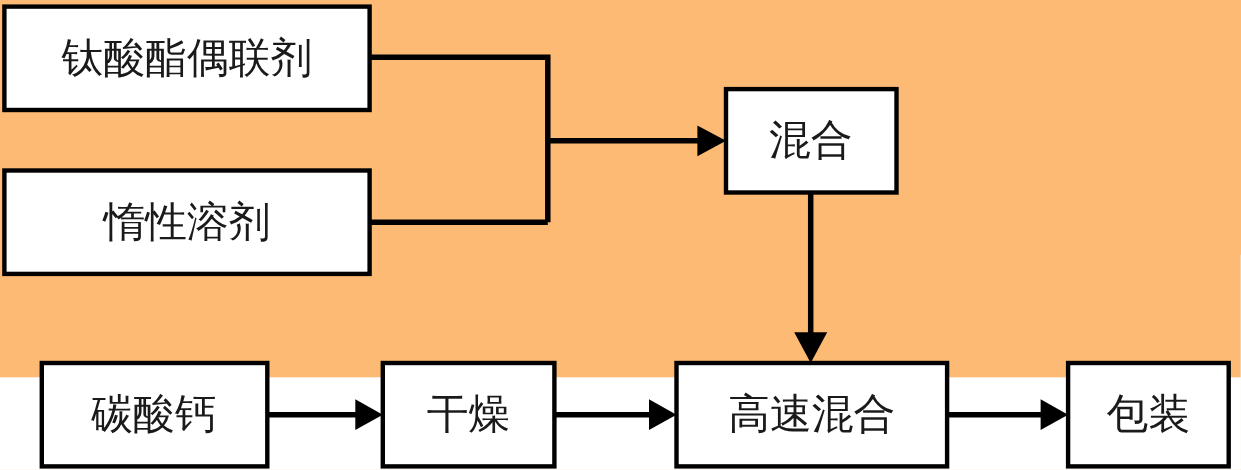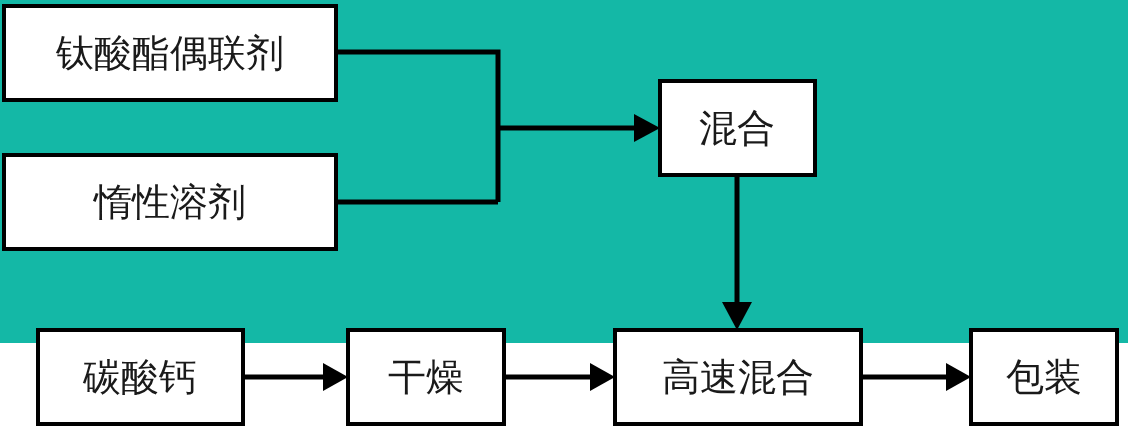--- a/index.html
+++ b/index.html
@@ -11,21 +11,21 @@
   body {
     width: 1128px;
     height: 427px;
     overflow: hidden;
     font-family: "DejaVu Sans", "Liberation Sans", sans-serif;
   }
   #flow-root {
     position: relative;
     width: 1128px;
     height: 343px;
-    background: #14b8a6;
+    background: #fdba74;
   }
   svg#flow-svg {
     display: block;
     width: 1128px;
     height: 427px;
   }
   .node-rect {
     fill: #ffffff;
     stroke: #000000;
     stroke-width: 4;

